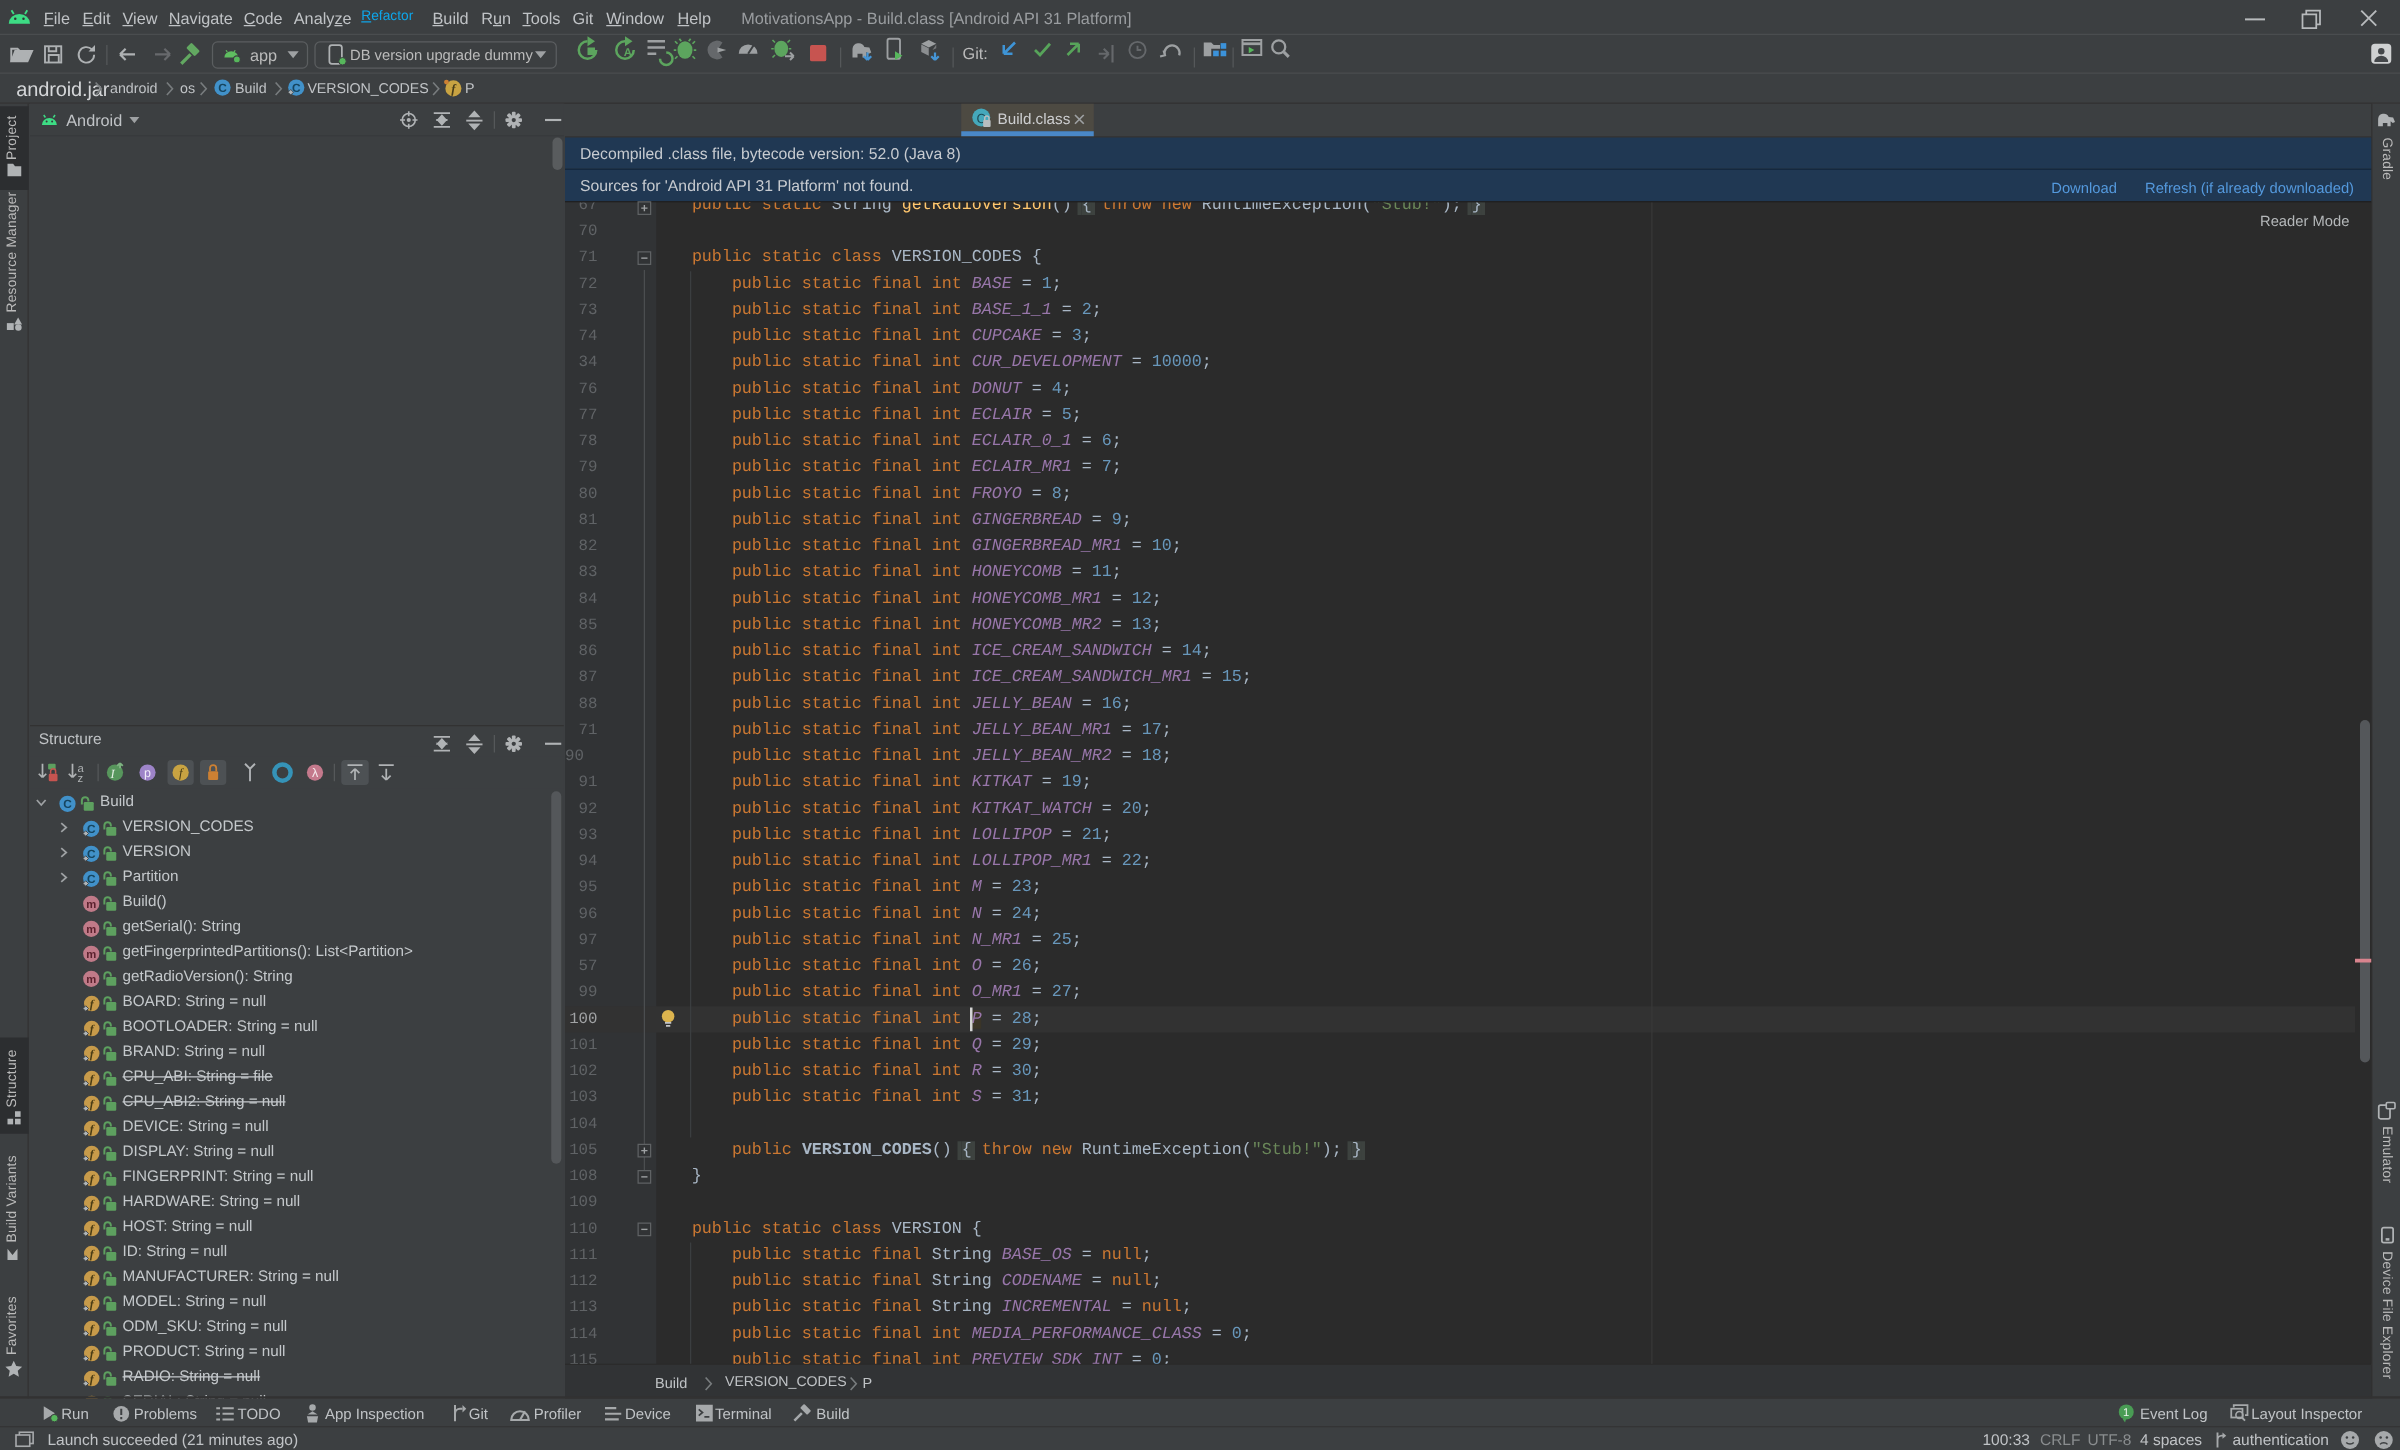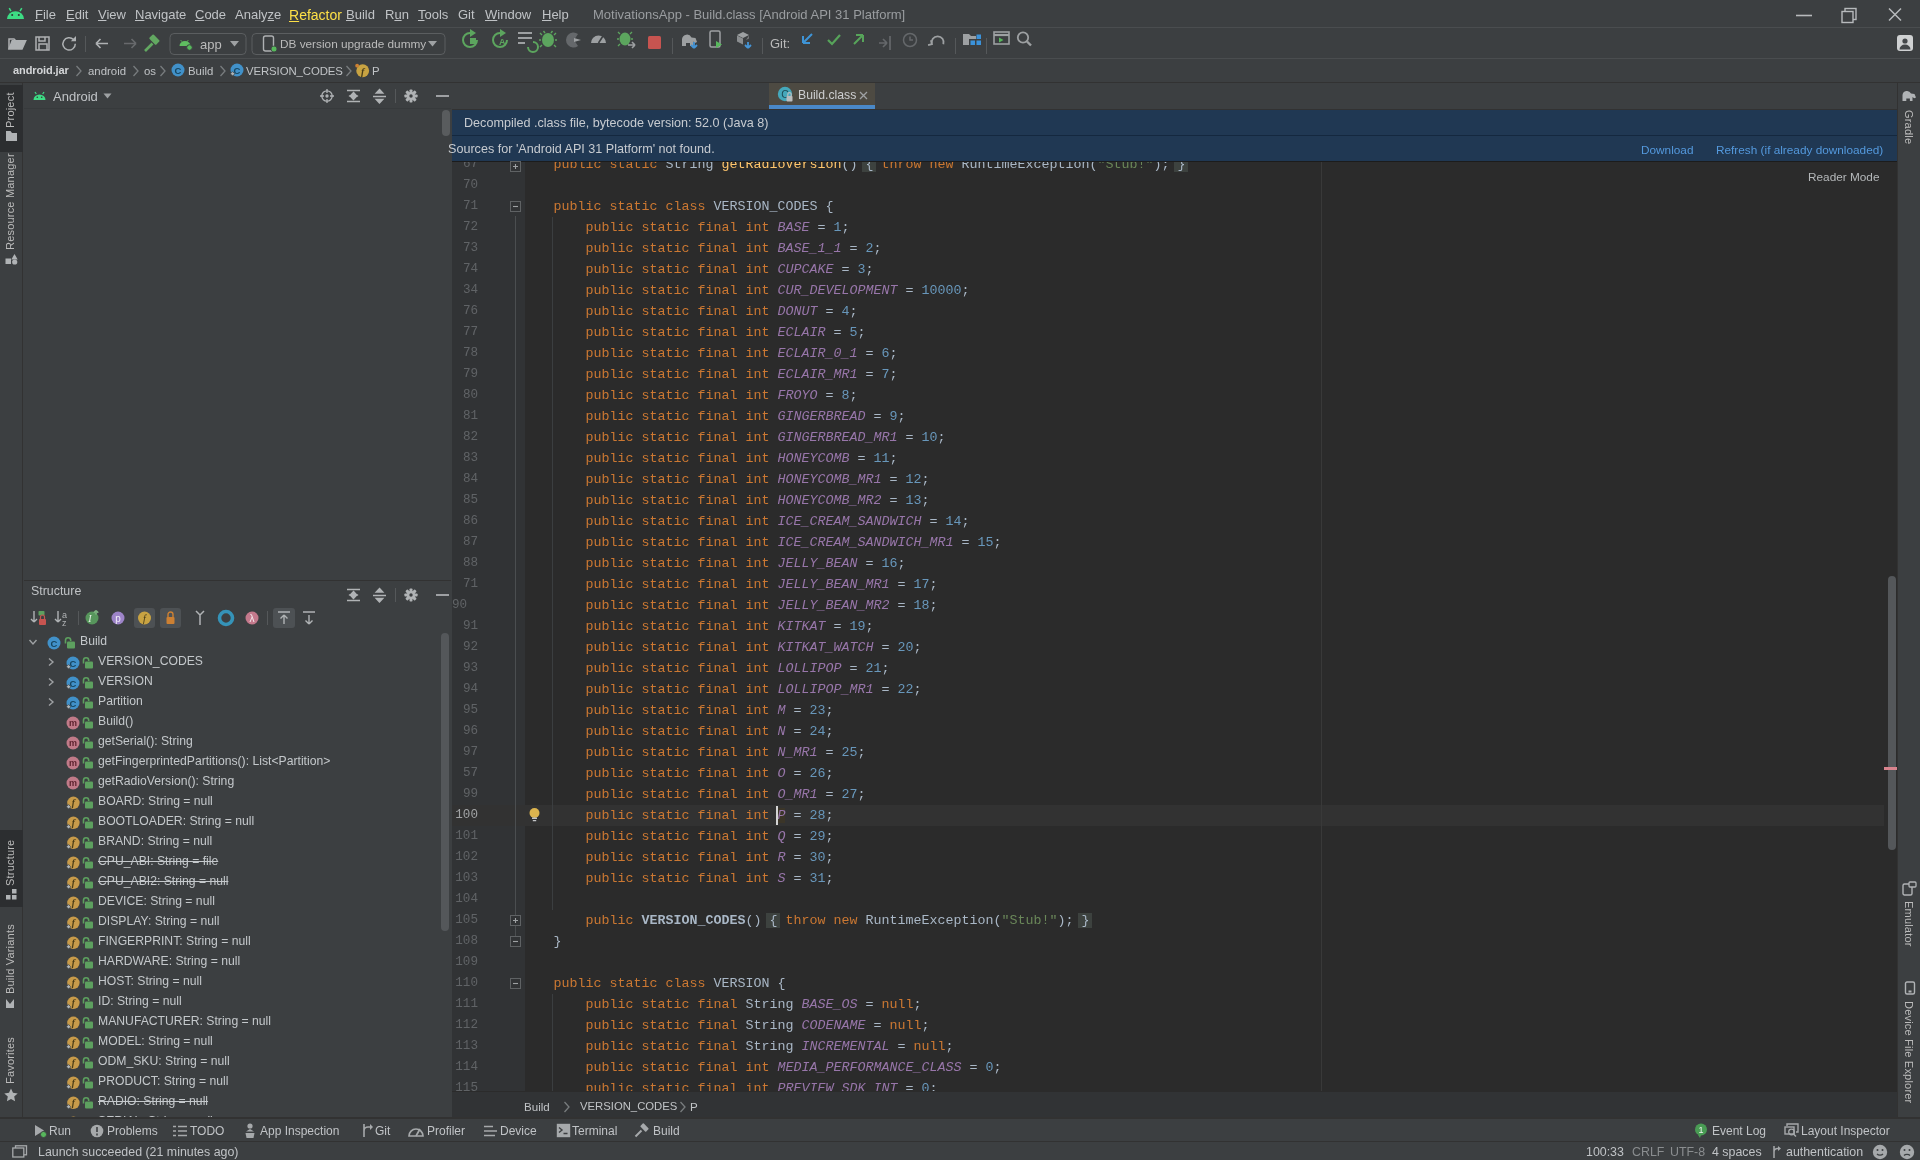--- a/index.html
+++ b/index.html
@@ -15,21 +15,21 @@
 <div style="left:0;top:0;width:1920px;height:28px;background:#3c3f41"></div>
 <div style="left:0;top:27px;width:1920px;height:1px;background:#4a4d4f"></div>
 <div style="left:0;top:58px;width:1920px;height:1px;background:#4a4d4f"></div>
 <div style="left:0;top:82px;width:1920px;height:1px;background:#323232"></div>
 <div class="t" style="left:35px;top:7px;font-size:13px;color:#c0c3c6"><u>F</u>ile</div>
 <div class="t" style="left:66px;top:7px;font-size:13px;color:#c0c3c6"><u>E</u>dit</div>
 <div class="t" style="left:98px;top:7px;font-size:13px;color:#c0c3c6"><u>V</u>iew</div>
 <div class="t" style="left:135px;top:7px;font-size:13px;color:#c0c3c6"><u>N</u>avigate</div>
 <div class="t" style="left:195px;top:7px;font-size:13px;color:#c0c3c6"><u>C</u>ode</div>
 <div class="t" style="left:235px;top:7px;font-size:13px;color:#c0c3c6">Analy<u>z</u>e</div>
-<div class="t" style="left:289px;top:7px;font-size:14px;color:#fde047"><u>R</u>efactor</div>
+<div class="t" style="left:289px;top:7px;font-size:11px;color:#0ea5e9"><u>R</u>efactor</div>
 <div class="t" style="left:346px;top:7px;font-size:13px;color:#c0c3c6"><u>B</u>uild</div>
 <div class="t" style="left:385px;top:7px;font-size:13px;color:#c0c3c6">R<u>u</u>n</div>
 <div class="t" style="left:418px;top:7px;font-size:13px;color:#c0c3c6"><u>T</u>ools</div>
 <div class="t" style="left:458px;top:7px;font-size:13px;color:#c0c3c6">Git</div>
 <div class="t" style="left:485px;top:7px;font-size:13px;color:#c0c3c6"><u>W</u>indow</div>
 <div class="t" style="left:542px;top:7px;font-size:13px;color:#c0c3c6"><u>H</u>elp</div>
 <div class="t" style="left:593px;top:7px;font-size:13px;color:#9a9da0">MotivationsApp - Build.class [Android API 31 Platform]</div>
 <svg style="left:6px;top:7px" width="19" height="13" viewBox="0 0 19 13">
 <path d="M1 12 a8.5 7.8 0 0 1 17 0 z" fill="#3ddc84"></path>
 <line x1="5" y1="4.2" x2="3.2" y2="1.2" stroke="#3ddc84" stroke-width="1.5"></line>
@@ -164,21 +164,21 @@
 <g transform="translate(566,31)">
       <circle cx="7" cy="6.5" r="5.2" fill="none" stroke="#9da0a2" stroke-width="1.8"></circle>
 <path d="M11 10.5 l4 4" stroke="#9da0a2" stroke-width="2.4"></path>
     </g>
 </svg>
 <svg style="left:1897px;top:35px" width="17" height="17" viewBox="0 0 17 17">
 <rect x="0" y="0" width="16" height="16" rx="3" fill="#cfd1d2"></rect>
 <circle cx="8" cy="6" r="2.6" fill="#44474a"></circle>
     <path d="M2.5 14.5 a5.5 5 0 0 1 11 0 z" fill="#44474a"></path>
 </svg>
-<div class="t" style="left:13px;top:64px;font-size:11px;font-weight:bold;letter-spacing:-0.1px;color:#d4d6d8">android.jar</div>
+<div class="t" style="left:13px;top:64px;font-size:16px;font-weight:normal;letter-spacing:-0.1px;color:#d4d6d8">android.jar</div>
 <svg style="left:75px;top:65px" width="7" height="12" viewBox="0 0 7 12">
     <path d="M1.5 1 L6 6 L1.5 11" stroke="#787c7e" stroke-width="1.3" fill="none"></path>
   </svg>
 <div class="t" style="left:88px;top:65px;font-size:11.4px;color:#c0c3c6">android</div>
 <svg style="left:132px;top:65px" width="7" height="12" viewBox="0 0 7 12">
     <path d="M1.5 1 L6 6 L1.5 11" stroke="#787c7e" stroke-width="1.3" fill="none"></path>
   </svg>
 <div class="t" style="left:144px;top:65px;font-size:11.4px;color:#c0c3c6">os</div>
 <svg style="left:159px;top:65px" width="7" height="12" viewBox="0 0 7 12">
     <path d="M1.5 1 L6 6 L1.5 11" stroke="#787c7e" stroke-width="1.3" fill="none"></path>
@@ -621,21 +621,21 @@
   </svg>
 <div class="t" style="left:798px;top:88px;font-size:12.2px;color:#cdced0">Build.class</div>
 <svg style="left:858px;top:90px" width="11" height="11" viewBox="0 0 11 11">
     <path d="M2 2 l7 7 M9 2 l-7 7" stroke="#9ea1a3" stroke-width="1.3"></path>
   </svg>
 <div style="left:452px;top:110px;width:1445px;height:25px;background:#203853"></div>
 <div style="left:452px;top:135px;width:1445px;height:1px;background:#14283f"></div>
 <div style="left:452px;top:136px;width:1445px;height:25px;background:#203853"></div>
 <div style="left:452px;top:161px;width:1445px;height:1px;background:#1c1c1c"></div>
 <div class="t" style="left:464px;top:116px;font-size:12.6px;color:#c7cbd0">Decompiled .class file, bytecode version: 52.0 (Java 8)</div>
-<div class="t" style="left:448px;top:142px;font-size:12.6px;color:#c7cbd0">Sources for 'Android API 31 Platform' not found.</div>
+<div class="t" style="left:464px;top:142px;font-size:12.6px;color:#c7cbd0">Sources for 'Android API 31 Platform' not found.</div>
 <div class="t" style="left:1641px;top:143px;font-size:11.8px;color:#5499dd">Download</div>
 <div class="t" style="left:1716px;top:143px;font-size:11.8px;color:#5499dd">Refresh (if already downloaded)</div>
 <div style="left:452px;top:162px;width:1445px;height:929px;background:#2b2b2b;overflow:hidden"></div>
 <div style="left:452px;top:162px;width:73px;height:929px;background:#313335"></div>
 <div style="left:452px;top:805px;width:1432px;height:21px;background:#323232"></div>
 <div style="left:1321px;top:162px;width:1px;height:929px;background:#393939"></div>
 <div style="left:515px;top:216px;width:1px;height:720px;background:#4b4e50"></div>
 <div style="left:552px;top:217px;width:1px;height:693px;background:#3b3e40"></div>
 <div style="left:552px;top:994px;width:1px;height:97px;background:#3b3e40"></div>
 <div style="left:452px;top:162px;width:1432px;height:929px;overflow:hidden">

